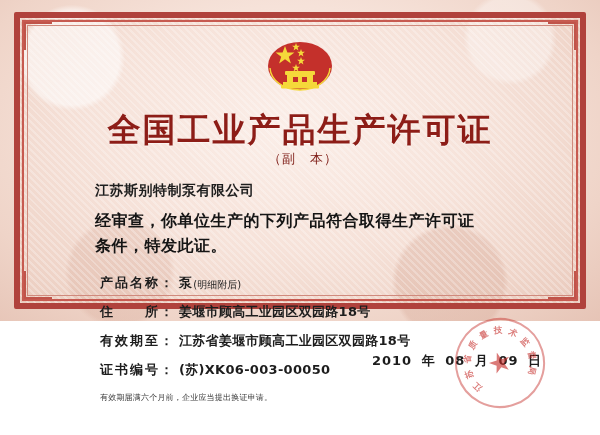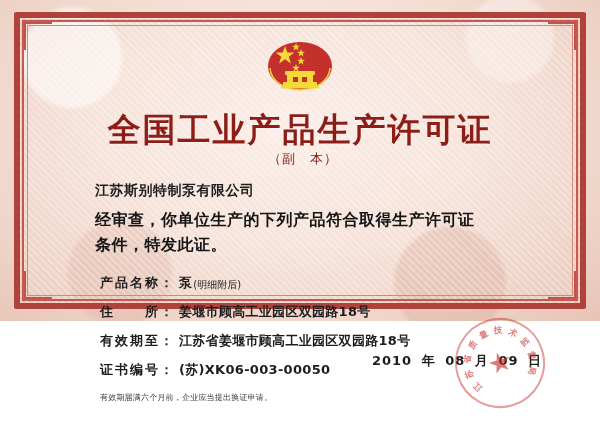--- a/index.html
+++ b/index.html
@@ -137,21 +137,20 @@
     color: #1e1e1e;
     letter-spacing: .5px;
   }
   .statement {
     margin-top: 9px;
     font-size: 16px;
     font-weight: bold;
     line-height: 1.55;
     letter-spacing: .5px;
     color: #151515;
-    font-family: Liberation Mono, monospace;
   }
   .statement .line2 { display: block; }
 
   .fields {
     position: absolute;
     left: 100px;
     right: 55px;
     top: 262px;
     font-size: 13px;
     color: #1d1d1d;

